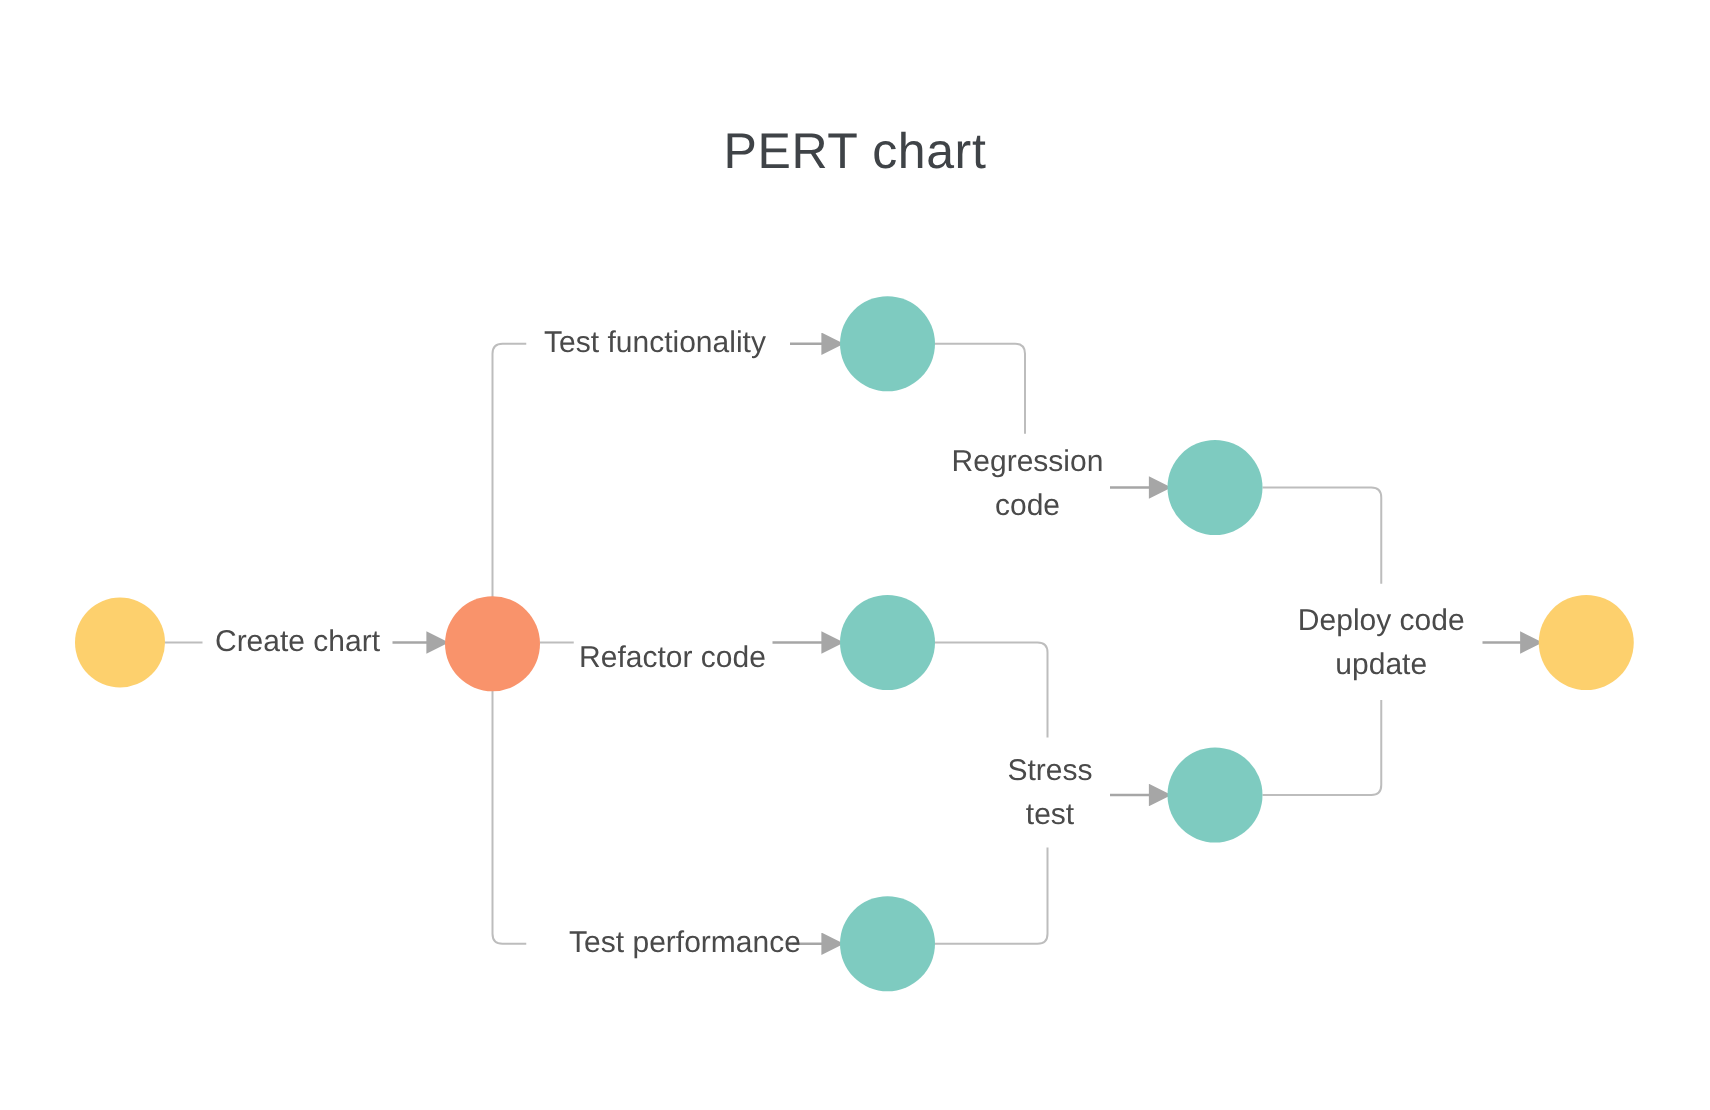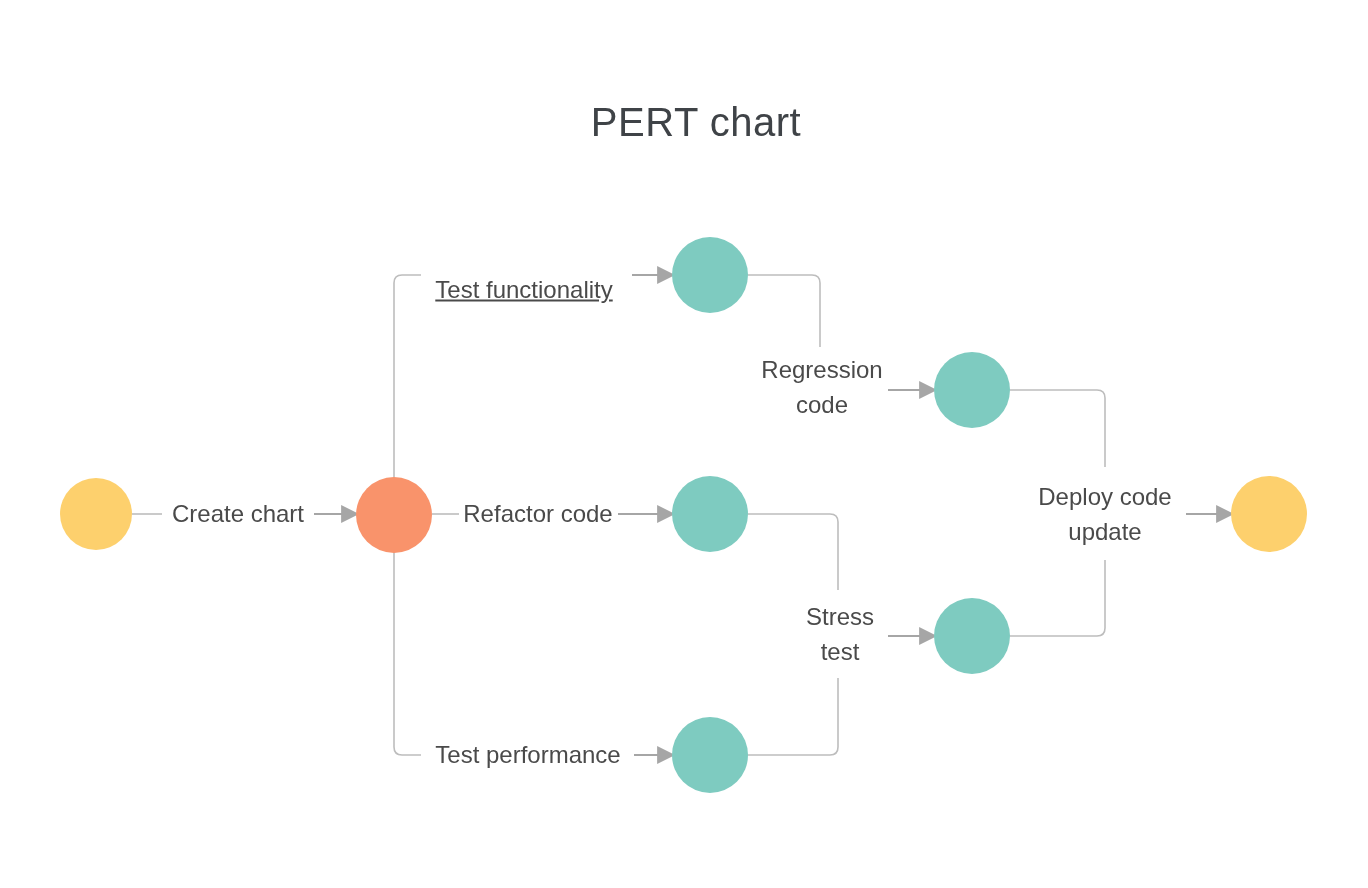--- a/index.html
+++ b/index.html
@@ -58,21 +58,21 @@
     text-align: center;
     white-space: nowrap;
   }
   .label.wrap { white-space: normal; }
 </style>
 </head>
 <body>
 
 <div class="canvas">
 
-  <h1 class="title" style="left:684px; top:122px;margin-left:12px;">PERT chart</h1>
+  <h1 class="title" style="left:684px; top:122px;">PERT chart</h1>
 
   <svg class="connectors" width="1368" height="888" viewBox="0 0 1368 888">
     <defs>
       <marker id="arrowhead" viewBox="0 0 10 10" refX="0.5" refY="5" markerWidth="10" markerHeight="9" orient="auto">
         <path d="M0 0 L10 5 L0 10 Z" fill="#A6A6A6"></path>
       </marker>
     </defs>
 
     <path class="conn" d="M132 514 L162 514"></path>
 
@@ -105,20 +105,20 @@
   <div class="node start-end" style="left:60px; top:478px; width:72px; height:72px;"></div>
   <div class="node create" style="left:356px; top:477px; width:76px; height:76px;"></div>
   <div class="node task" style="left:672px; top:237px; width:76px; height:76px;"></div>
   <div class="node task" style="left:672px; top:476px; width:76px; height:76px;"></div>
   <div class="node task" style="left:672px; top:717px; width:76px; height:76px;"></div>
   <div class="node task" style="left:934px; top:352px; width:76px; height:76px;"></div>
   <div class="node task" style="left:934px; top:598px; width:76px; height:76px;"></div>
   <div class="node start-end" style="left:1231px; top:476px; width:76px; height:76px;"></div>
 
   <div class="label" style="left:238px; top:513px;">Create chart</div>
-  <div class="label" style="left:524px; top:289px;text-decoration:underline;">Test functionality</div>
-  <div class="label" style="left:538px; top:513px;">Refactor code</div>
-  <div class="label" style="left:528px; top:754px;">Test performance</div>
+  <div class="label" style="left:524px; top:274px;">Test functionality</div>
+  <div class="label" style="left:538px; top:526px;">Refactor code</div>
+  <div class="label" style="left:548px; top:754px;">Test performance</div>
   <div class="label wrap" style="left:822px; top:387px; width:135px;">Regression code</div>
   <div class="label wrap" style="left:840px; top:634px; width:90px;">Stress test</div>
   <div class="label wrap" style="left:1105px; top:514px; width:160px;">Deploy code update</div>
 
 </div>
 
 </body></html>

